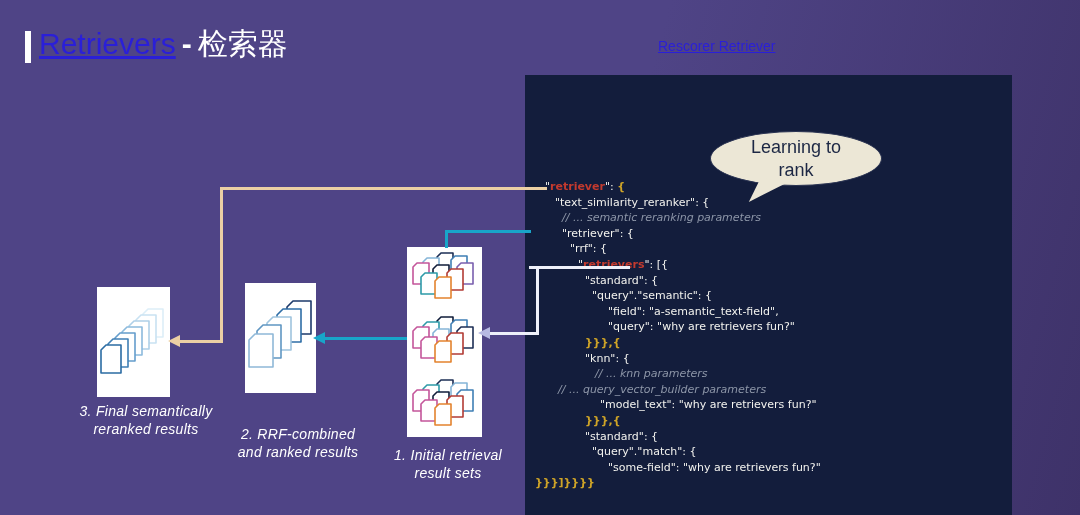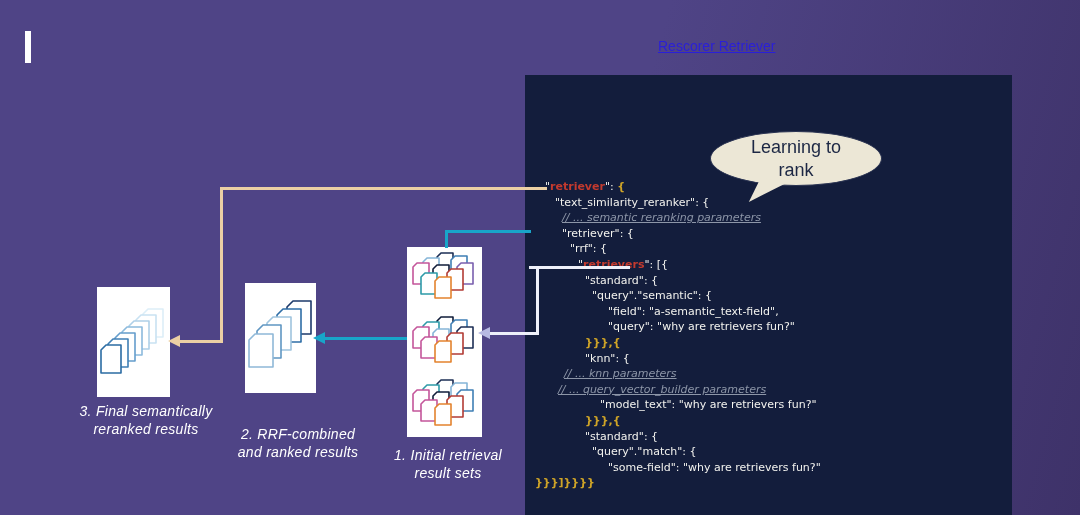--- a/index.html
+++ b/index.html
@@ -19,21 +19,21 @@
 
   
   #code-panel { position:absolute; left:525px; top:75px; width:487px; height:440px;
     background:var(--panel); z-index:1; }
   #code-lines { position:absolute; left:0; top:104px; width:100%;
     font-family:"DejaVu Sans", sans-serif; font-size:11px; }
   .code-line { height:15.6px; line-height:15.6px; white-space:pre; }
   .c-w { color:var(--code-white); }
   .c-r { color:var(--code-red); font-weight:bold; }
   .c-y { color:var(--code-gold); font-weight:bold; }
-  .c-g { color:var(--code-gray); font-style:italic;text-decoration:underline; }
+  .c-g { color:var(--code-gray); font-style:italic; }
 
   
   #bubble { position:absolute; left:710px; top:131px; width:172px; height:55px;
     background:var(--bubble-bg); border:1.5px solid #2a3352; border-radius:50%;
     z-index:6; display:flex; align-items:center; justify-content:center; }
   #bubble-text { font-size:18px; color:#1c2744; text-align:center; white-space:pre-line; line-height:1.25; }
   #bubble-tail { position:absolute; left:748px; top:178px; width:42px; height:24px;
     background:var(--bubble-bg); clip-path:polygon(2% 100%, 30% 0, 95% 18%); z-index:6; }
 
   
@@ -72,38 +72,39 @@
   #lav-arrow { position:absolute; left:478px; top:327px; width:0; height:0; z-index:5;
     border-top:6px solid transparent; border-bottom:6px solid transparent;
     border-right:12px solid var(--accent-lavender); }
 </style>
 </head>
 <body>
 
 <div id="slide">
 
   <div id="title-accent"></div>
+  <div id="page-title"><a id="title-link" href="#">Retrievers</a><span id="title-sep">-</span><span>检索器</span></div>
 
   <a id="top-link" href="#">Rescorer Retriever</a>
 
   <div id="code-panel">
     <div id="code-lines">
         <div class="code-line" style="padding-left: 20px;"><span class="c-w">"</span><span class="c-r">retriever</span><span class="c-w">": </span><span class="c-y">{</span></div>
         <div class="code-line" style="padding-left: 30px;"><span class="c-w">"text_similarity_reranker": {</span></div>
         <div class="code-line" style="padding-left: 37px;"><span class="c-g">// ... semantic reranking parameters</span></div>
         <div class="code-line" style="padding-left: 37px;"><span class="c-w">"retriever": {</span></div>
         <div class="code-line" style="padding-left: 45px;"><span class="c-w">"rrf": {</span></div>
         <div class="code-line" style="padding-left: 53px;"><span class="c-w">"</span><span class="c-r">retrievers</span><span class="c-w">": [{</span></div>
         <div class="code-line" style="padding-left: 60px;"><span class="c-w">"standard": {</span></div>
         <div class="code-line" style="padding-left: 67px;"><span class="c-w">"query"."semantic": {</span></div>
         <div class="code-line" style="padding-left: 83px;"><span class="c-w">"field": "a-semantic_text-field",</span></div>
         <div class="code-line" style="padding-left: 83px;"><span class="c-w">"query": "why are retrievers fun?"</span></div>
         <div class="code-line" style="padding-left: 60px;"><span class="c-y">}}},{</span></div>
         <div class="code-line" style="padding-left: 60px;"><span class="c-w">"knn": {</span></div>
-        <div class="code-line" style="padding-left: 39px;"><span class="c-g">// ... knn parameters</span></div>
+        <div class="code-line" style="padding-left: 70px;"><span class="c-g">// ... knn parameters</span></div>
         <div class="code-line" style="padding-left: 33px;"><span class="c-g">// ... query_vector_builder parameters</span></div>
         <div class="code-line" style="padding-left: 75px;"><span class="c-w">"model_text": "why are retrievers fun?"</span></div>
         <div class="code-line" style="padding-left: 60px;"><span class="c-y">}}},{</span></div>
         <div class="code-line" style="padding-left: 60px;"><span class="c-w">"standard": {</span></div>
         <div class="code-line" style="padding-left: 67px;"><span class="c-w">"query"."match": {</span></div>
         <div class="code-line" style="padding-left: 83px;"><span class="c-w">"some-field": "why are retrievers fun?"</span></div>
         <div class="code-line" style="padding-left: 10px;"><span class="c-y">}}}]}}}}</span></div>
       </div>
   </div>
 

